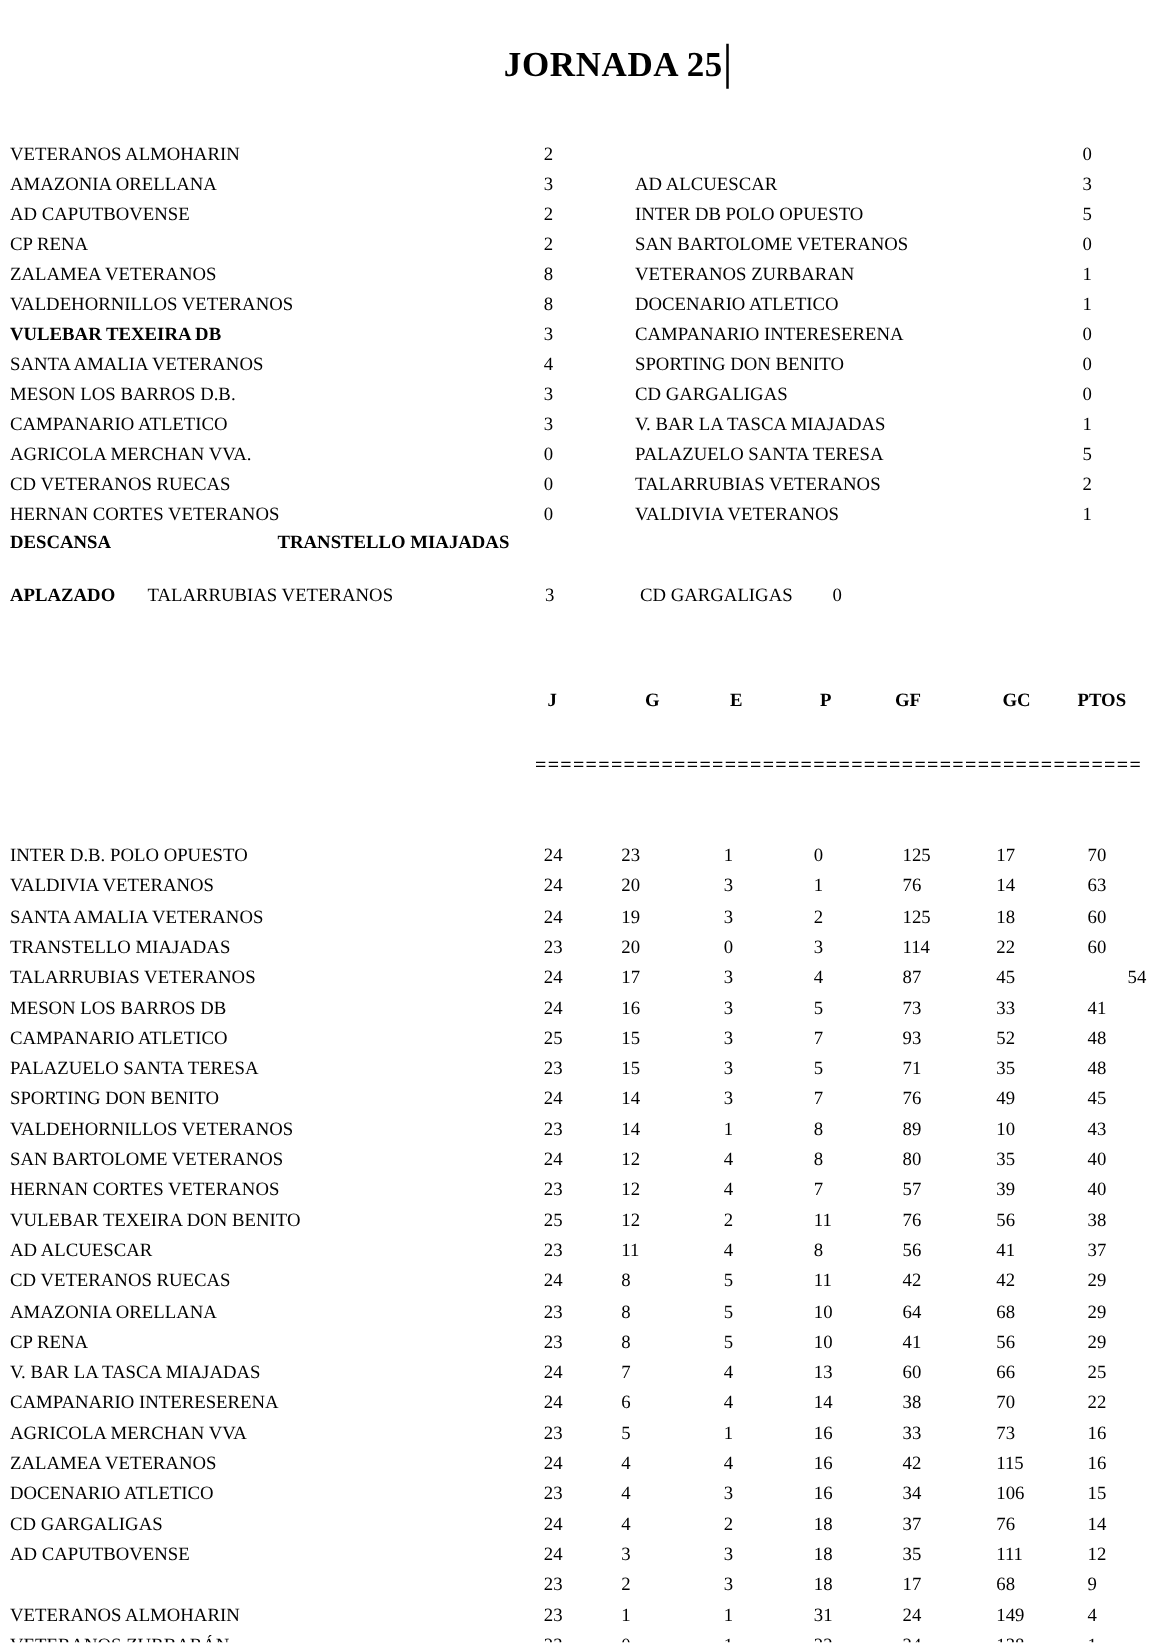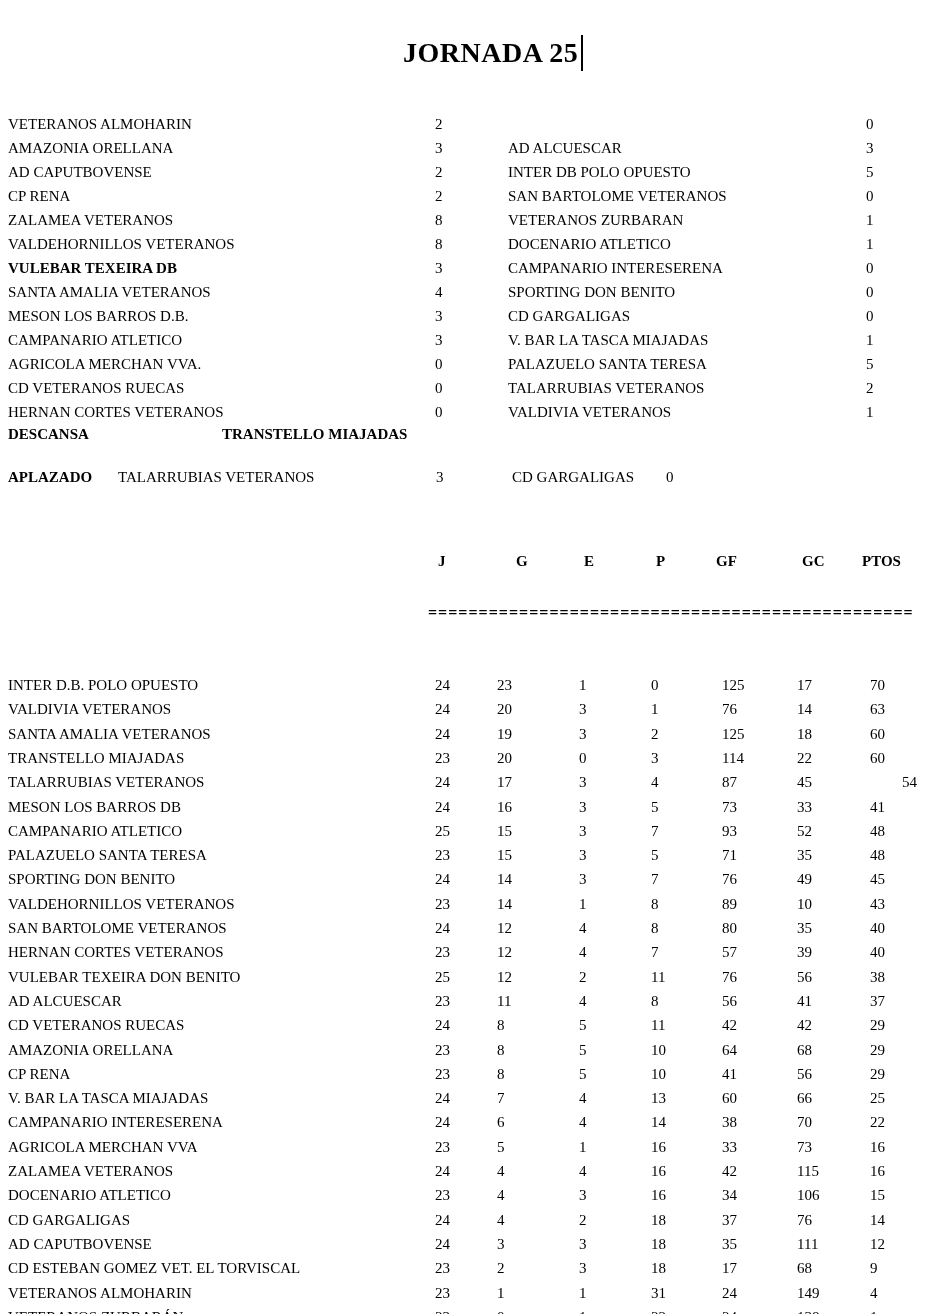--- a/index.html
+++ b/index.html
@@ -380,21 +380,20 @@
         <span style="left: 8px;">AD CAPUTBOVENSE</span>
         <span style="left: 435px;">24</span>
         <span style="left: 497px;">3</span>
         <span style="left: 579px;">3</span>
         <span style="left: 651px;">18</span>
         <span style="left: 722px;">35</span>
         <span style="left: 797px;">111</span>
         <span style="left: 870px;">12</span>
       </div>
       <div class="row" style="top: 583.2px;">
-        <span style="left: 8px;">CD ESTEBAN GOMEZ VET. EL TORVISCAL</span>
         <span style="left: 435px;">23</span>
         <span style="left: 497px;">2</span>
         <span style="left: 579px;">3</span>
         <span style="left: 651px;">18</span>
         <span style="left: 722px;">17</span>
         <span style="left: 797px;">68</span>
         <span style="left: 870px;">9</span>
       </div>
       <div class="row" style="top: 607.5px;">
         <span style="left: 8px;">VETERANOS ALMOHARIN</span>

